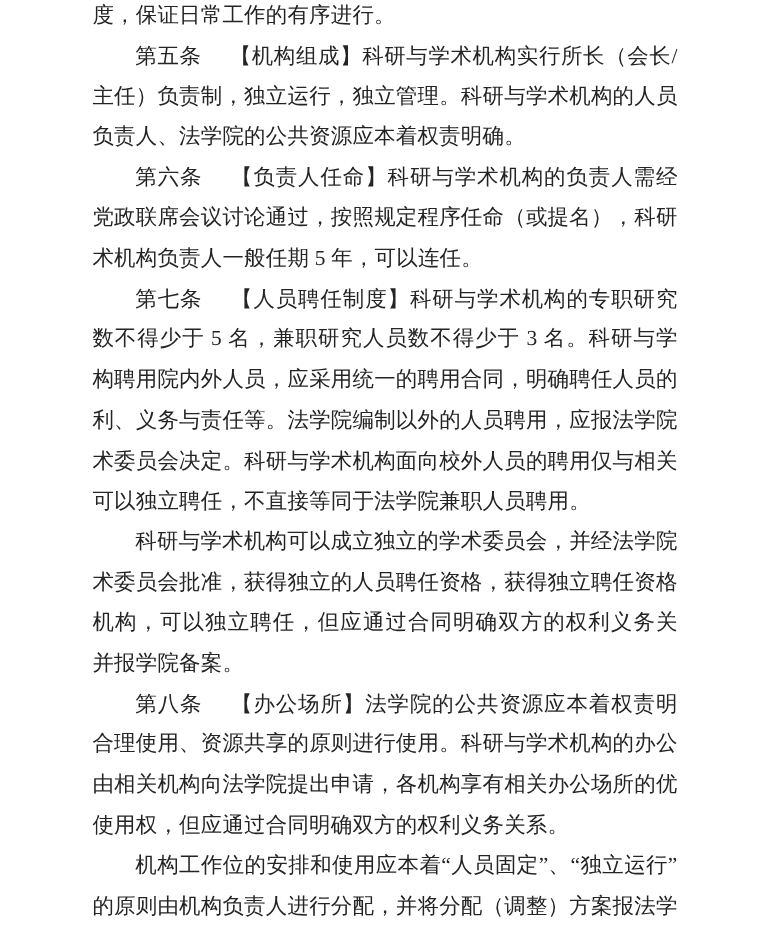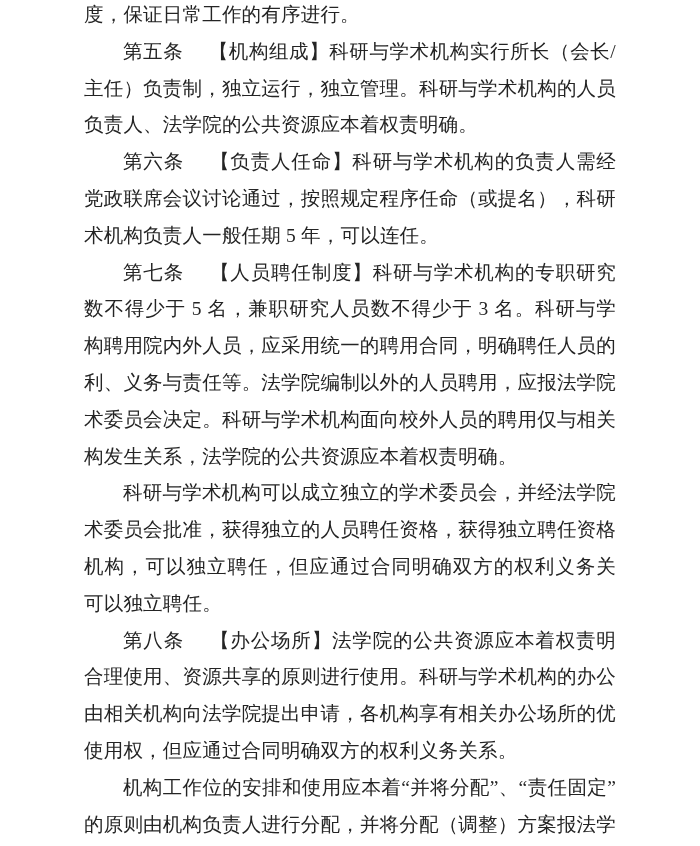--- a/index.html
+++ b/index.html
@@ -52,25 +52,25 @@
       <div class="line fill" style="color: rgb(36, 36, 36);">主任）负责制，独立运行，独立管理。科研与学术机构的人员由</div>
       <div class="line nofill" style="color: rgb(36, 36, 36);">负责人、法学院的公共资源应本着权责明确。</div>
       <div class="line fill indent" style="color: rgb(36, 36, 36);">第六条　 【负责人任命】科研与学术机构的负责人需经学院</div>
       <div class="line fill" style="color: rgb(36, 36, 36);">党政联席会议讨论通过，按照规定程序任命（或提名），科研与学</div>
       <div class="line nofill" style="color: rgb(36, 36, 36);">术机构负责人一般任期 5 年，可以连任。</div>
       <div class="line fill indent" style="color: rgb(36, 36, 36);">第七条　 【人员聘任制度】科研与学术机构的专职研究人员</div>
       <div class="line fill" style="color: rgb(36, 36, 36);">数不得少于 5 名，兼职研究人员数不得少于 3 名。科研与学术机</div>
       <div class="line fill" style="color: rgb(36, 36, 36);">构聘用院内外人员，应采用统一的聘用合同，明确聘任人员的权</div>
       <div class="line fill" style="color: rgb(36, 36, 36);">利、义务与责任等。法学院编制以外的人员聘用，应报法学院学</div>
       <div class="line fill" style="color: rgb(36, 36, 36);">术委员会决定。科研与学术机构面向校外人员的聘用仅与相关机</div>
-      <div class="line nofill" style="color: rgb(36, 36, 36);">构发生关系，法学院的公共资源应本着权责明确。</div>
+      <div class="line nofill" style="color: rgb(36, 36, 36);">可以独立聘任，不直接等同于法学院兼职人员聘用。</div>
       <div class="line fill indent" style="color: rgb(36, 36, 36);">科研与学术机构可以成立独立的学术委员会，并经法学院学</div>
       <div class="line fill" style="color: rgb(36, 36, 36);">术委员会批准，获得独立的人员聘任资格，获得独立聘任资格的</div>
       <div class="line fill" style="color: rgb(36, 36, 36);">机构，可以独立聘任，但应通过合同明确双方的权利义务关系，</div>
-      <div class="line nofill" style="color: rgb(36, 36, 36);">可以独立聘任。</div>
+      <div class="line nofill" style="color: rgb(36, 36, 36);">并报学院备案。</div>
       <div class="line fill indent" style="color: rgb(36, 36, 36);">第八条　 【办公场所】法学院的公共资源应本着权责明确、</div>
       <div class="line fill" style="color: rgb(36, 36, 36);">合理使用、资源共享的原则进行使用。科研与学术机构的办公场</div>
       <div class="line fill" style="color: rgb(36, 36, 36);">由相关机构向法学院提出申请，各机构享有相关办公场所的优先</div>
       <div class="line nofill" style="color: rgb(36, 36, 36);">使用权，但应通过合同明确双方的权利义务关系。</div>
-      <div class="line fill indent" style="color: rgb(36, 36, 36);">机构工作位的安排和使用应本着“并将分配”、“责任固定”</div>
+      <div class="line fill indent" style="color: rgb(36, 36, 36);">机构工作位的安排和使用应本着“人员固定”、“独立运行”</div>
       <div class="line fill" style="color: rgb(36, 36, 36);">的原则由机构负责人进行分配，并将分配（调整）方案报法学院</div>
     </div>
 </div>
 
 </body></html>

